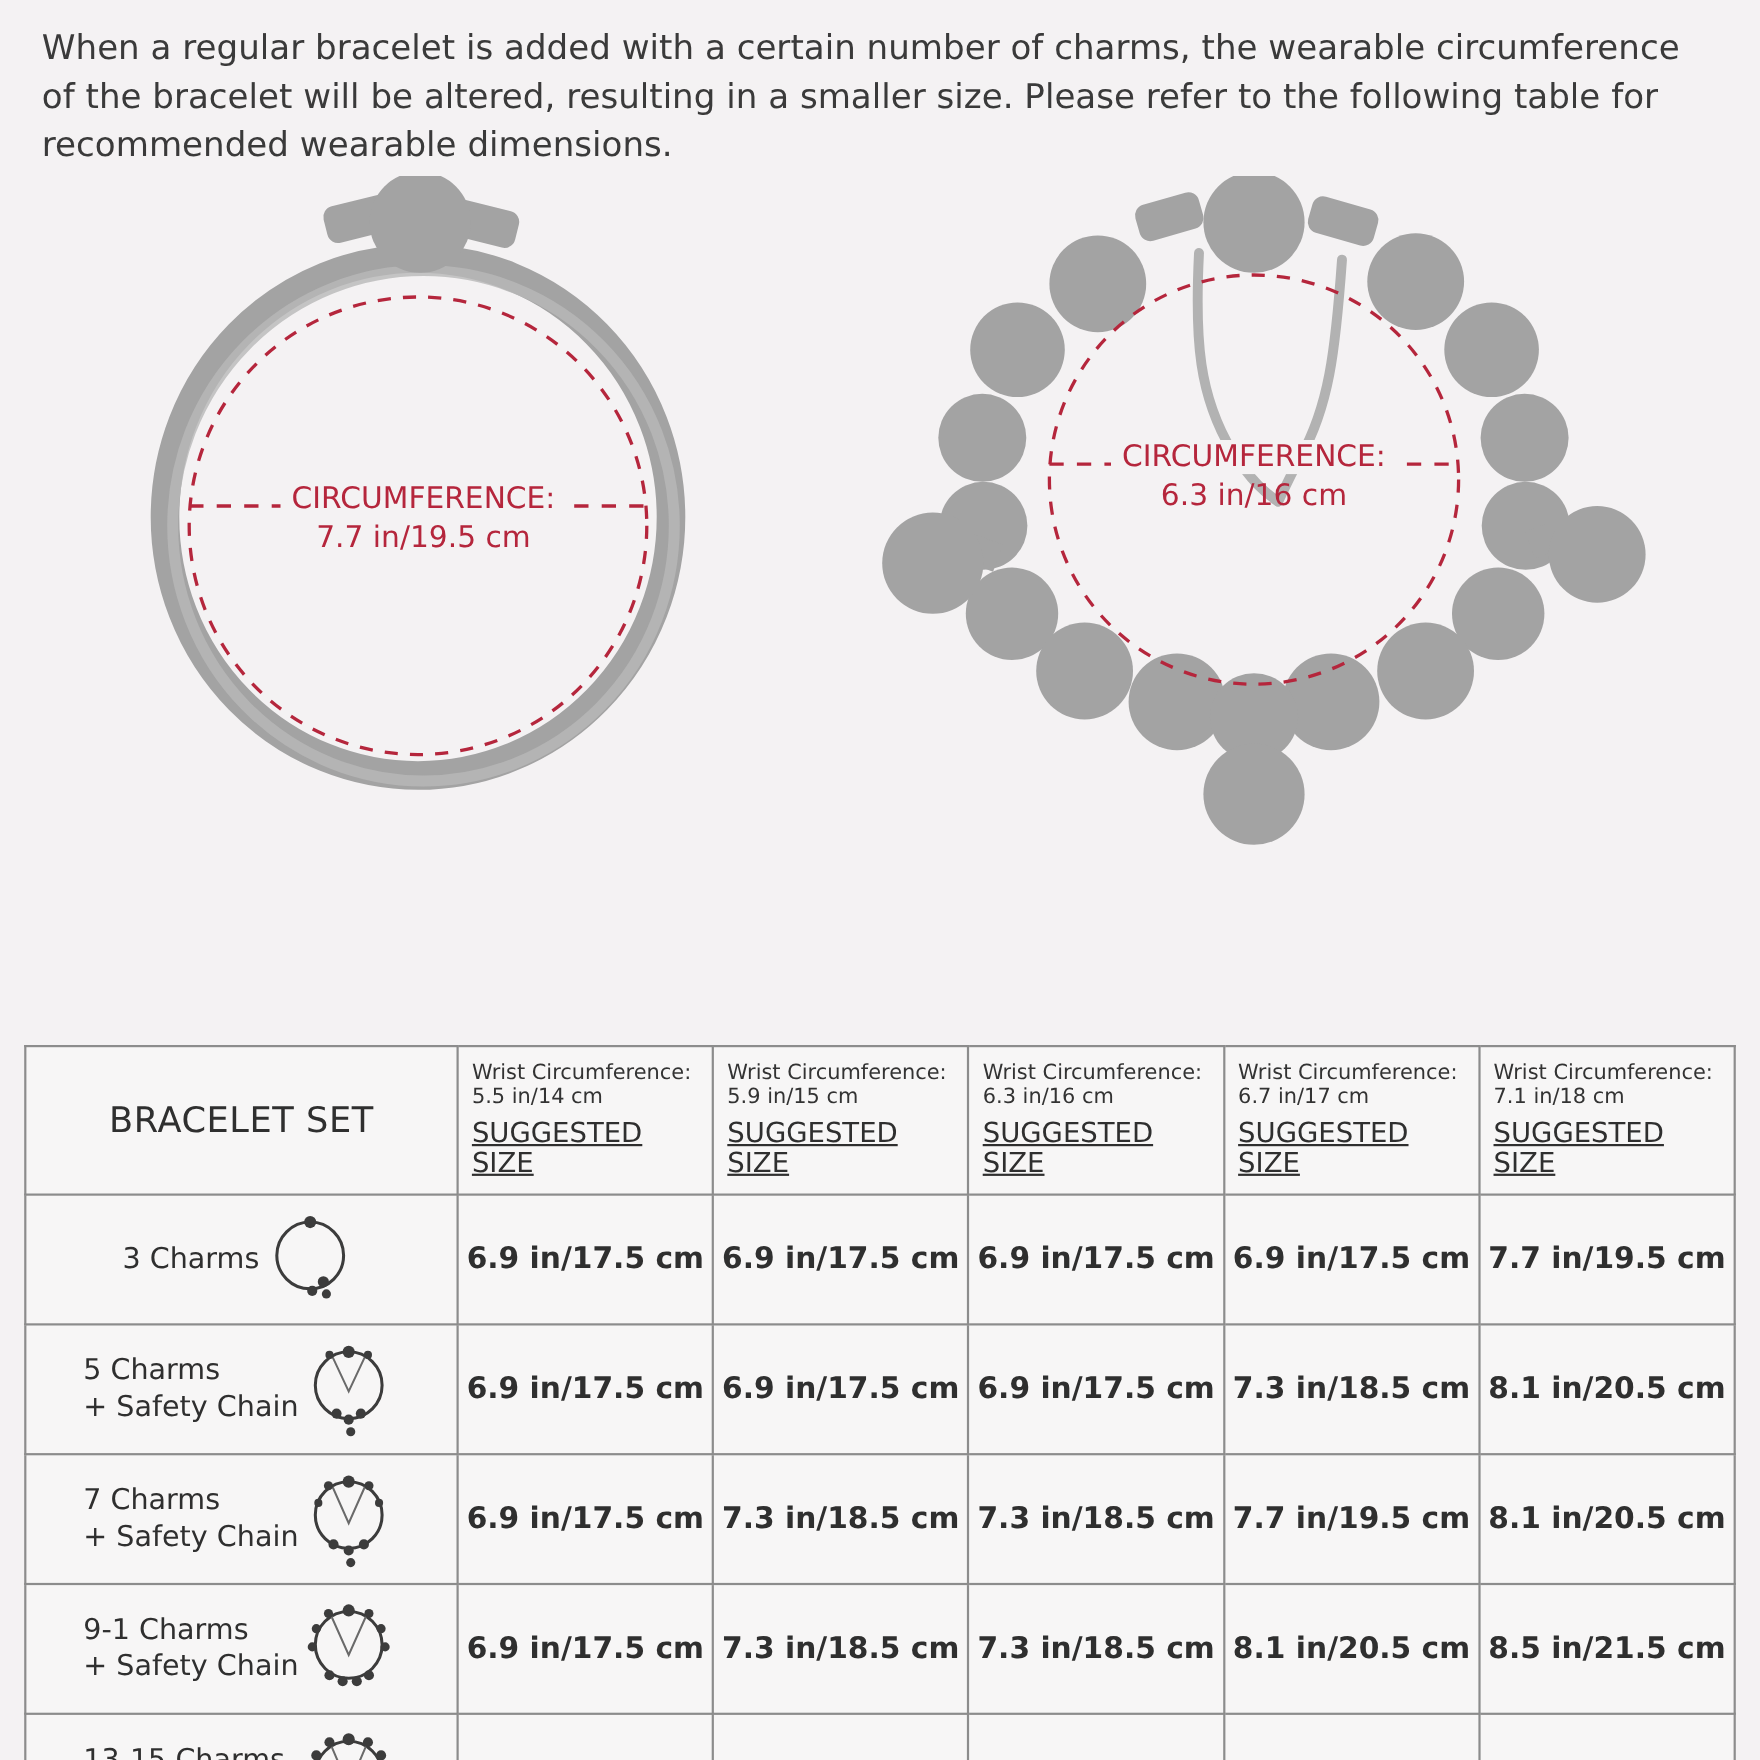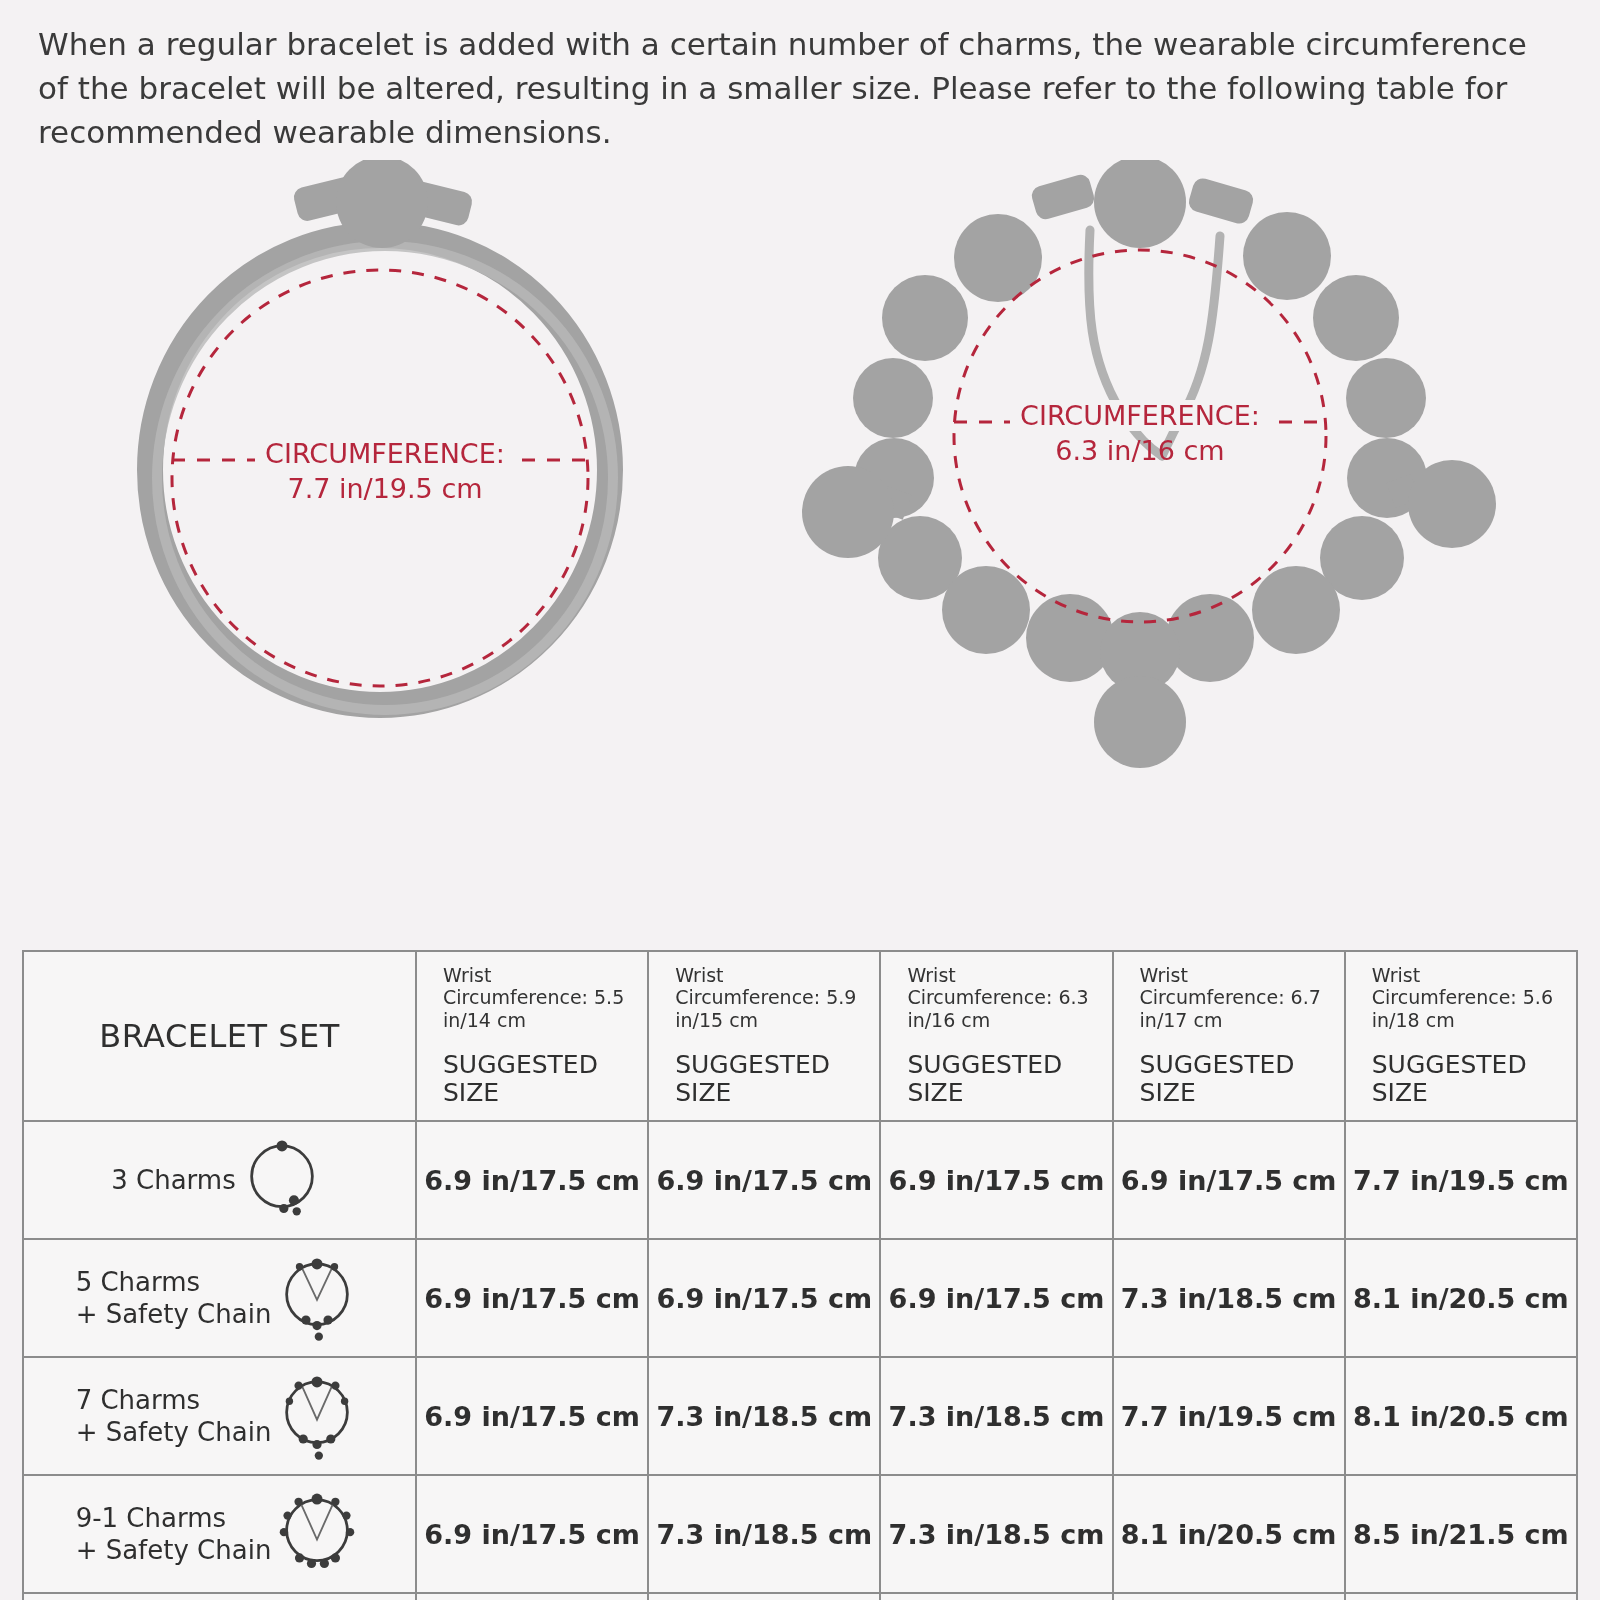--- a/index.html
+++ b/index.html
@@ -88,36 +88,37 @@
   th.bracelet-set {
     width: 355px;
     font-size: 32px;
     font-weight: 400;
     color: #2f2f2f;
     text-align: center;
     padding: 18px 18px;
     letter-spacing: 0.5px;
   }
   th.wrist {
-    padding: 12px 10px 14px 26px;
+    padding: 12px 10px 14px 12px;
     text-align: left;
     font-weight: 400;
   }
   th.wrist .wc {
     display: block;
     font-size: 19px;
     color: #333;
     line-height: 1.18;
   }
   th.wrist .ss {
     display: block;
     font-size: 25px;
     color: #2f2f2f;
-    margin-top: 20px;
+    margin-top: 7px;
     line-height: 1.1;
+    text-decoration: underline;
   }
   td.setcell {
     padding: 8px 10px 8px 22px;
     height: 100px;
   }
   .setcell-inner {
     display: flex;
     align-items: center;
     justify-content: center;
   }
@@ -238,21 +239,21 @@
 6.3 in/16 cm</span>
             <span class="ss">SUGGESTED SIZE</span>
           </th>
           <th class="wrist">
             <span class="wc">Wrist Circumference:
 6.7 in/17 cm</span>
             <span class="ss">SUGGESTED SIZE</span>
           </th>
           <th class="wrist">
             <span class="wc">Wrist Circumference:
-5.6 in/18 cm</span>
+7.1 in/18 cm</span>
             <span class="ss">SUGGESTED SIZE</span>
           </th>
         </tr>
       </thead>
       <tbody>
 
         <tr>
           <td class="setcell">
             <div class="setcell-inner">
               <span class="set-label">3 Charms</span>

